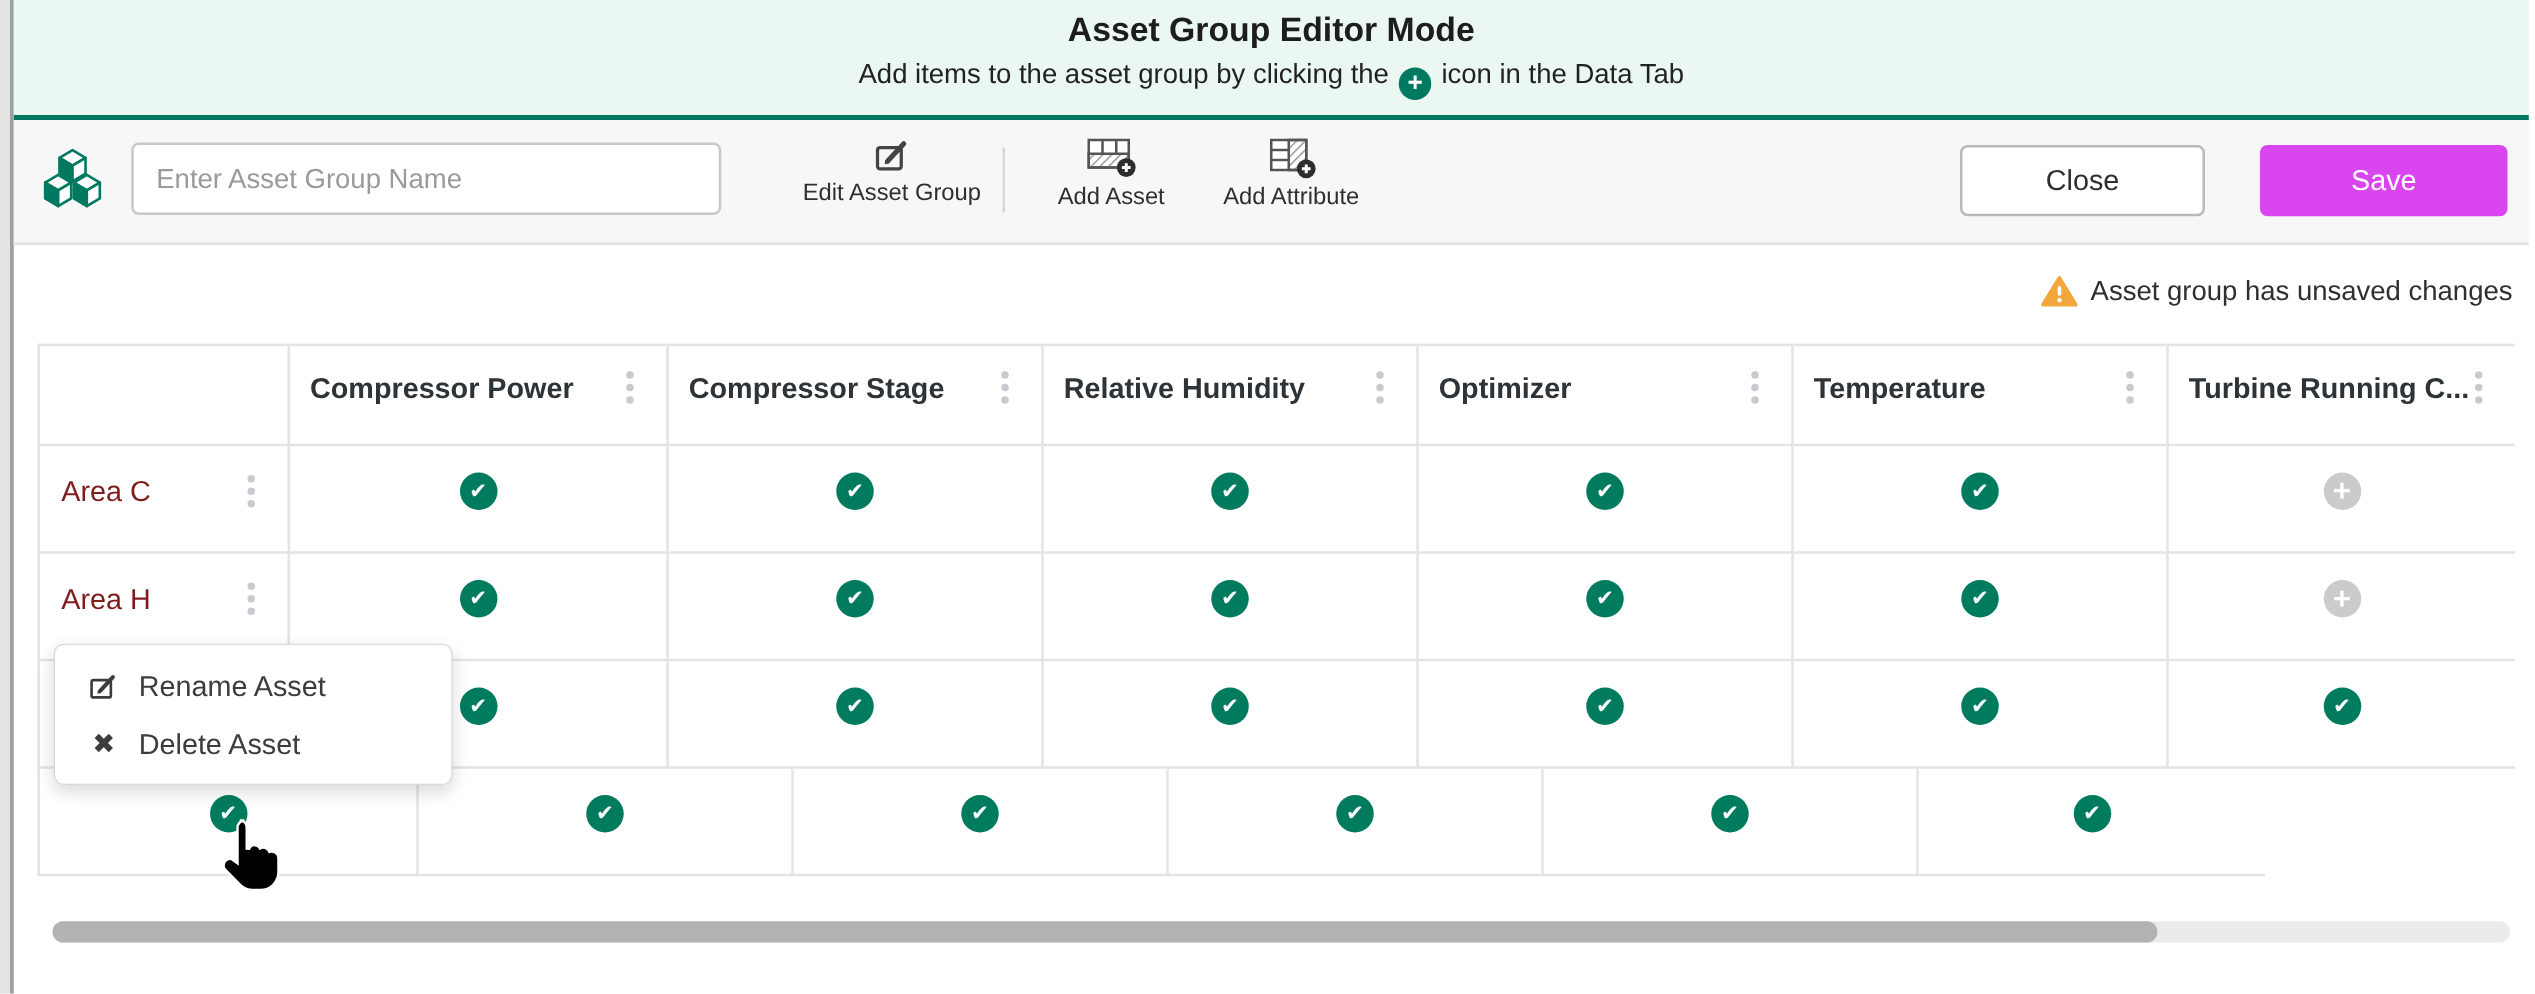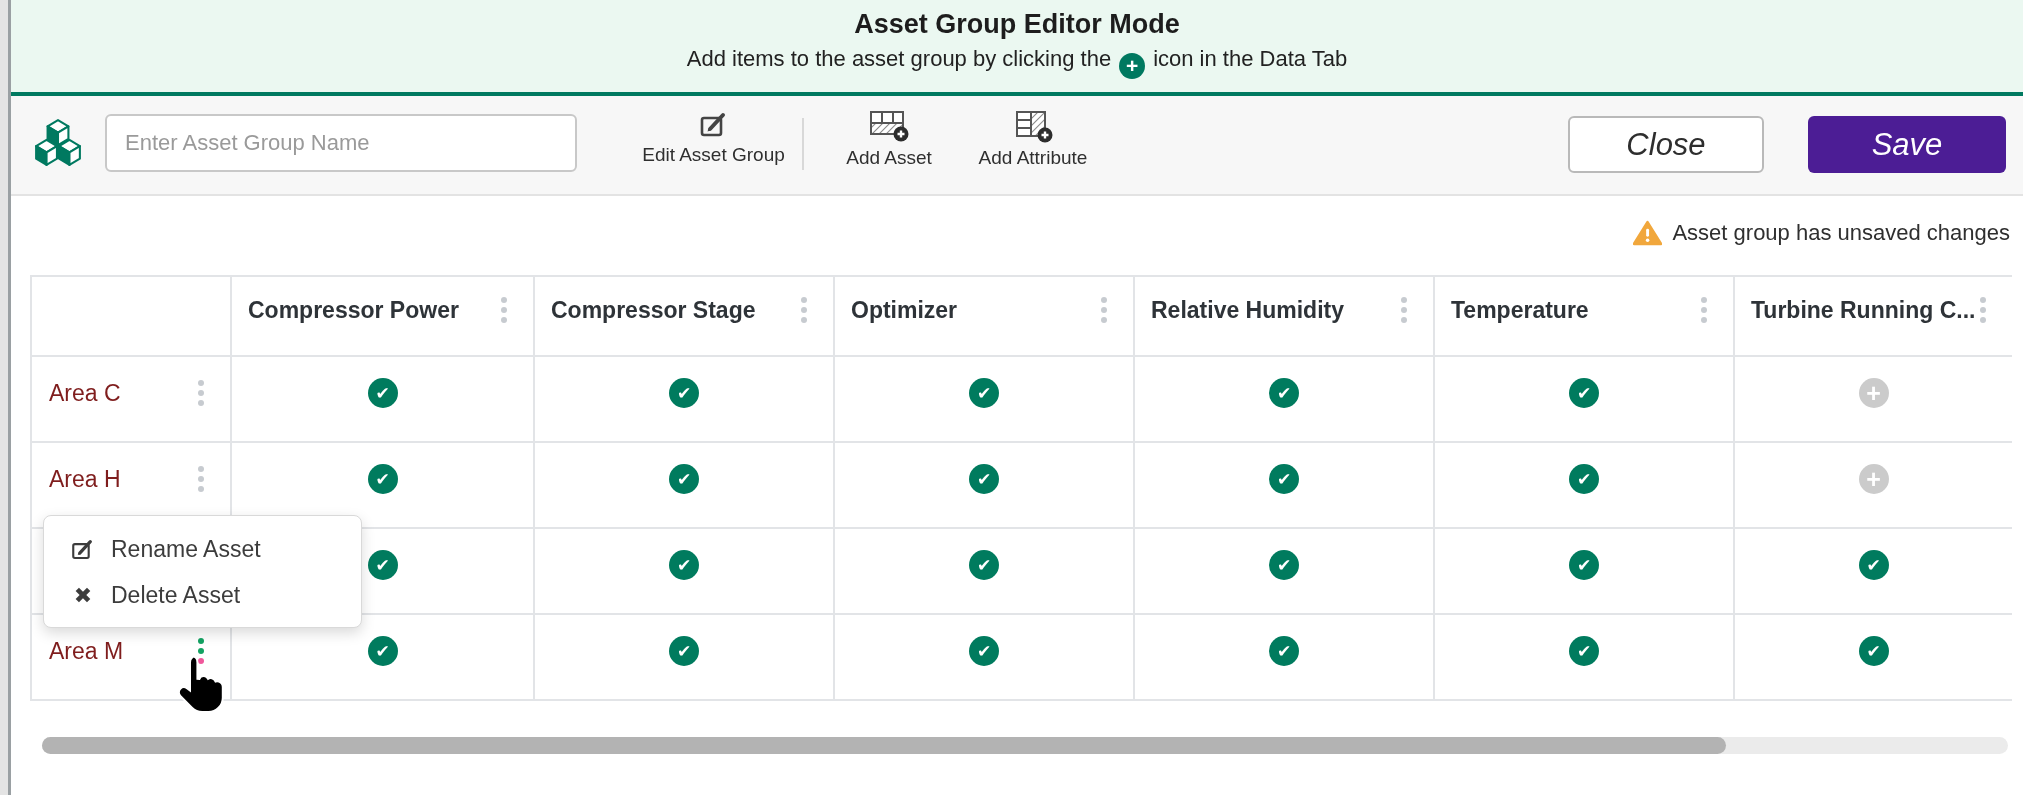--- a/index.html
+++ b/index.html
@@ -29,24 +29,24 @@
            font-family:"Liberation Sans",sans-serif;box-sizing:border-box;outline:none;}
   .name-input::placeholder{color:#9a9a9a;}
   .tool-btn{display:flex;flex-direction:column;align-items:center;justify-content:flex-start;
            gap:4px;cursor:pointer;}
   .tool-btn .lbl{font-size:19px;color:#2f2f2f;white-space:nowrap;}
   .edit-group{left:615px;top:12px;width:175px;height:72px;}
   .vdivider{left:791px;top:22px;width:2px;height:52px;background:#d8d8d8;}
   .add-asset{left:812px;top:14px;width:132px;height:70px;}
   .add-attr{left:946px;top:14px;width:152px;height:70px;}
   .btn{display:flex;align-items:center;justify-content:center;border-radius:6px;
-       font-size:31px;cursor:pointer;box-sizing:border-box;font-style:italic;}
+       font-size:23px;cursor:pointer;box-sizing:border-box;}
   .btn-close{left:1557px;top:20px;width:196px;height:57px;background:#fff;
        border:2px solid #b9b9b9;color:#2e2e2e;}
-  .btn-save{left:1797px;top:20px;width:198px;height:57px;background:#4c1d95;color:#fff;border:none;}
+  .btn-save{left:1797px;top:20px;width:198px;height:57px;background:#d946ef;color:#fff;border:none;}
 
   
   .warning{right:18px;top:220px;display:flex;align-items:center;gap:10px;font-size:22px;color:#2f2f2f;}
 
   
   .grid{left:30px;top:275px;width:1980px;border-top:2px solid #e2e4e7;border-left:2px solid #e2e4e7;background:#fff;}
   .trow{display:flex;}
   .cell{box-sizing:border-box;border-right:2px solid #e2e4e7;border-bottom:2px solid #e2e4e7;
         display:flex;align-items:center;}
   .cell.last{border-right:none;}
@@ -178,29 +178,29 @@
       </div>
       <div class="cell" style="width: 300px;">
         <span class="hlabel">Compressor Stage</span>
         <div class="kebab">
           <span class="dot"></span>
           <span class="dot"></span>
           <span class="dot"></span>
         </div>
       </div>
       <div class="cell" style="width: 300px;">
+        <span class="hlabel">Relative Humidity</span>
+        <div class="kebab">
+          <span class="dot"></span>
+          <span class="dot"></span>
+          <span class="dot"></span>
+        </div>
+      </div>
+      <div class="cell" style="width: 300px;">
         <span class="hlabel">Optimizer</span>
-        <div class="kebab">
-          <span class="dot"></span>
-          <span class="dot"></span>
-          <span class="dot"></span>
-        </div>
-      </div>
-      <div class="cell" style="width: 300px;">
-        <span class="hlabel">Relative Humidity</span>
         <div class="kebab">
           <span class="dot"></span>
           <span class="dot"></span>
           <span class="dot"></span>
         </div>
       </div>
       <div class="cell" style="width: 300px;">
         <span class="hlabel">Temperature</span>
         <div class="kebab">
           <span class="dot"></span>
@@ -296,28 +296,20 @@
           <div class="chk">✔</div>
         </div>
         <div class="cell icon-cell" style="width: 300px;">
           <div class="chk">✔</div>
         </div>
         <div class="cell icon-cell last" style="width: 277px;">
           <div class="chk">✔</div>
         </div>
       </div>
       <div class="trow brow">
-        <div class="cell" style="width: 200px;">
-          <span class="rlabel">Area M</span>
-          <div class="kebab active">
-            <span class="dot"></span>
-            <span class="dot"></span>
-            <span class="dot"></span>
-          </div>
-        </div>
         <div class="cell icon-cell" style="width: 303px;">
           <div class="chk">✔</div>
         </div>
         <div class="cell icon-cell" style="width: 300px;">
           <div class="chk">✔</div>
         </div>
         <div class="cell icon-cell" style="width: 300px;">
           <div class="chk">✔</div>
         </div>
         <div class="cell icon-cell" style="width: 300px;">

